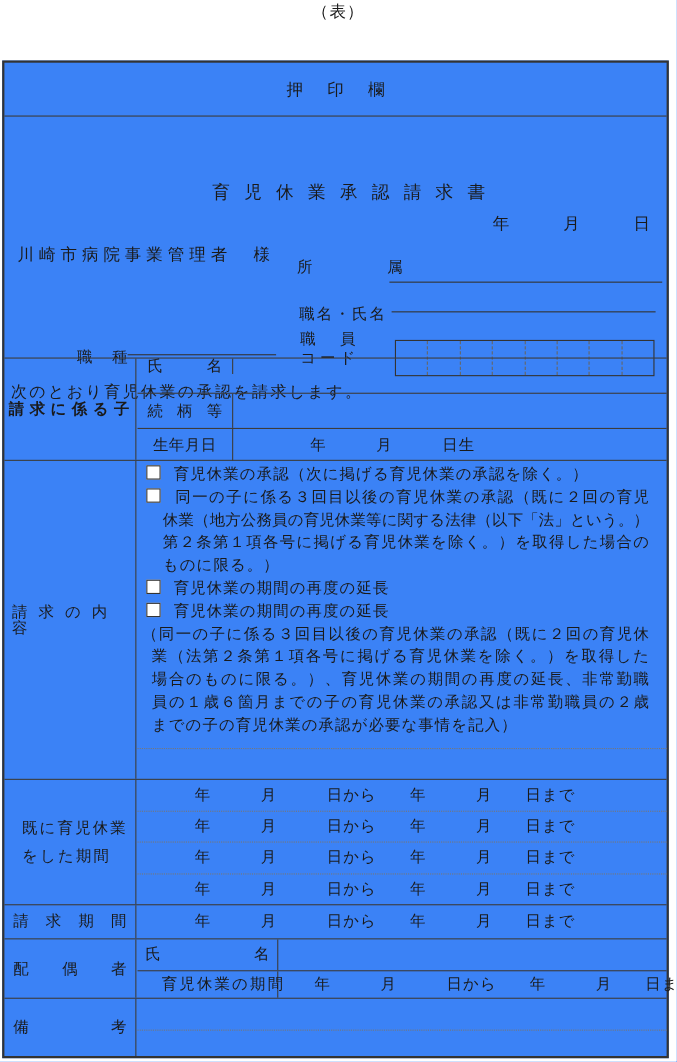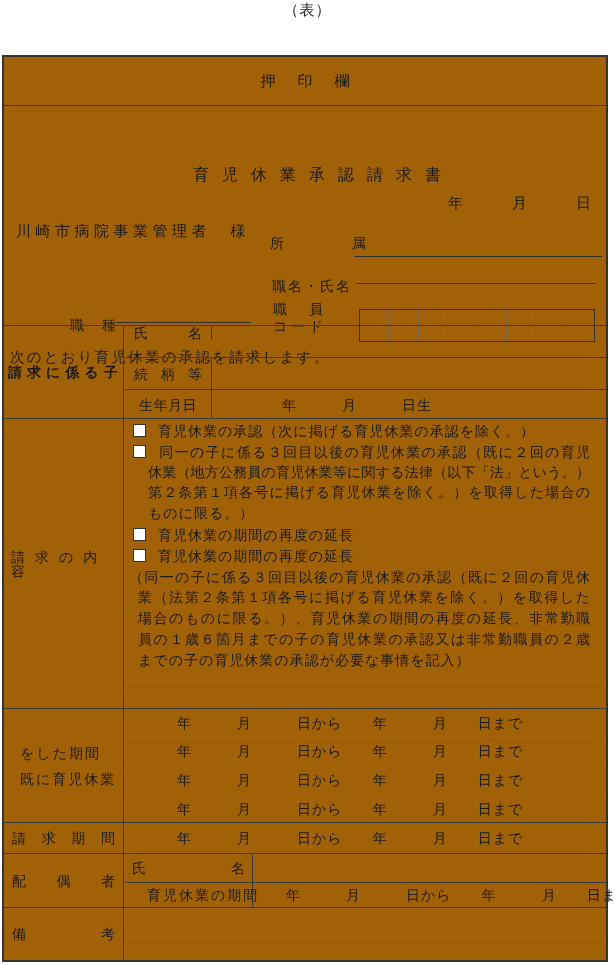--- a/index.html
+++ b/index.html
@@ -8,21 +8,21 @@
     font-family:"DejaVu Serif","Liberation Serif",serif;
     color:#1a1a1a;font-size:14px;line-height:1;
     -webkit-font-smoothing:antialiased;
   }
   .side-label{
     position:absolute;top:3px;left:0;width:615px;text-align:center;
     font-size:15px;letter-spacing:1px;
   }
   .form-box{
     position:absolute;left:2px;top:55px;width:606px;height:907px;
-    border:2px solid #333;box-sizing:border-box;background:#a16207;
+    border:2px solid #333;box-sizing:border-box;background:#3b82f6;
   }
   .sec{position:absolute;left:0;right:0;box-sizing:border-box;}
   .bt{border-top:1px solid #3c3c3c;}
   
   .seal-row{top:0;height:49px;border-bottom:1px solid #3c3c3c;
     display:flex;align-items:center;justify-content:center;}
   .seal-row .txt{font-size:15px;letter-spacing:22px;text-indent:22px;}
   
   .hdr{top:49px;height:219px;}
   .hdr .abs{position:absolute;white-space:nowrap;}
@@ -62,21 +62,21 @@
   .flabel .clabel{width:87px;text-align:center;letter-spacing:0.5px;}
   .birth-val{padding-left:70px;letter-spacing:1px;}
   
   .secB{top:361px;height:290px;}
   .secB .lcol span{padding-left:7px;letter-spacing:10px;}
   .secB .content{padding-top:2px;}
   .line{line-height:20.8px;letter-spacing:1px;white-space:nowrap;}
   .line.just{text-align:justify;text-align-last:justify;letter-spacing:0;
     padding-right:16px;white-space:normal;}
   .li{padding-left:8px;}
-  .lw{padding-left:23px;font-family:Liberation Serif, serif;}
+  .lw{padding-left:23px;}
   .lp{padding-left:4px;}
   .lpw{padding-left:13px;}
   .cbx{display:inline-block;width:11px;height:11px;border:1px solid #333;
     margin-right:12px;vertical-align:-1px;background:#fff;}
   .b-dotline{position:absolute;left:121px;right:0;top:261px;border-top:1px dotted #777;}
   
   .secC{top:651px;height:114px;}
   .secC .lcol div{padding-left:8px;letter-spacing:2px;line-height:26px;}
   .prow{box-sizing:border-box;display:flex;align-items:center;
     padding-left:52px;letter-spacing:1px;white-space:nowrap;}
@@ -195,22 +195,22 @@
       <div class="line lpw just">場合のものに限る。）、育児休業の期間の再度の延長、非常勤職</div>
       <div class="line lpw just">員の１歳６箇月までの子の育児休業の承認又は非常勤職員の２歳</div>
       <div class="line lpw">までの子の育児休業の承認が必要な事情を記入）</div>
     </div>
     <div class="b-dotline"></div>
   </div>
 
   <div class="sec secC bt">
     <div class="lcol">
       <div>
+        <div>既に育児休業</div>
         <div>をした期間</div>
-        <div>既に育児休業</div>
       </div>
     </div>
     <div class="content">
       <div class="prow dotb">年　　　月　　　日から　　年　　　月　　日まで</div>
       <div class="prow dotb">年　　　月　　　日から　　年　　　月　　日まで</div>
       <div class="prow dotb">年　　　月　　　日から　　年　　　月　　日まで</div>
       <div class="prow">年　　　月　　　日から　　年　　　月　　日まで</div>
     </div>
   </div>
 

